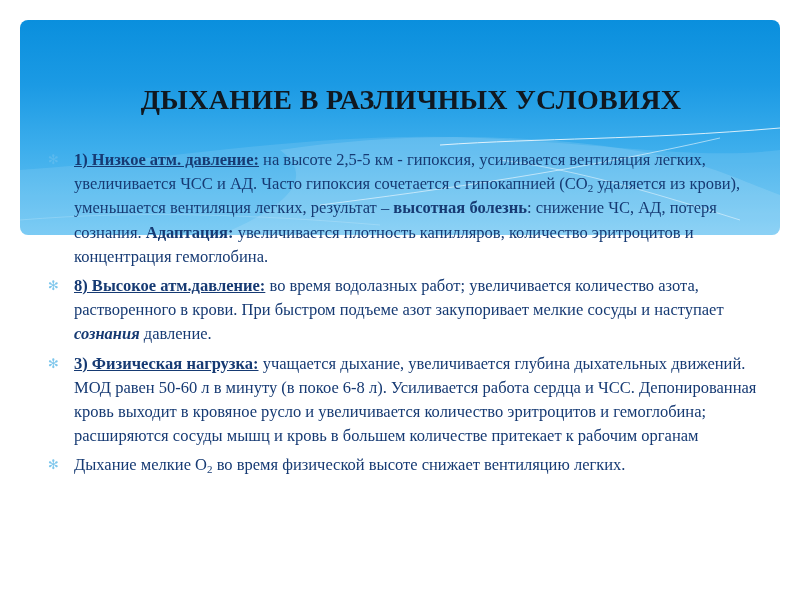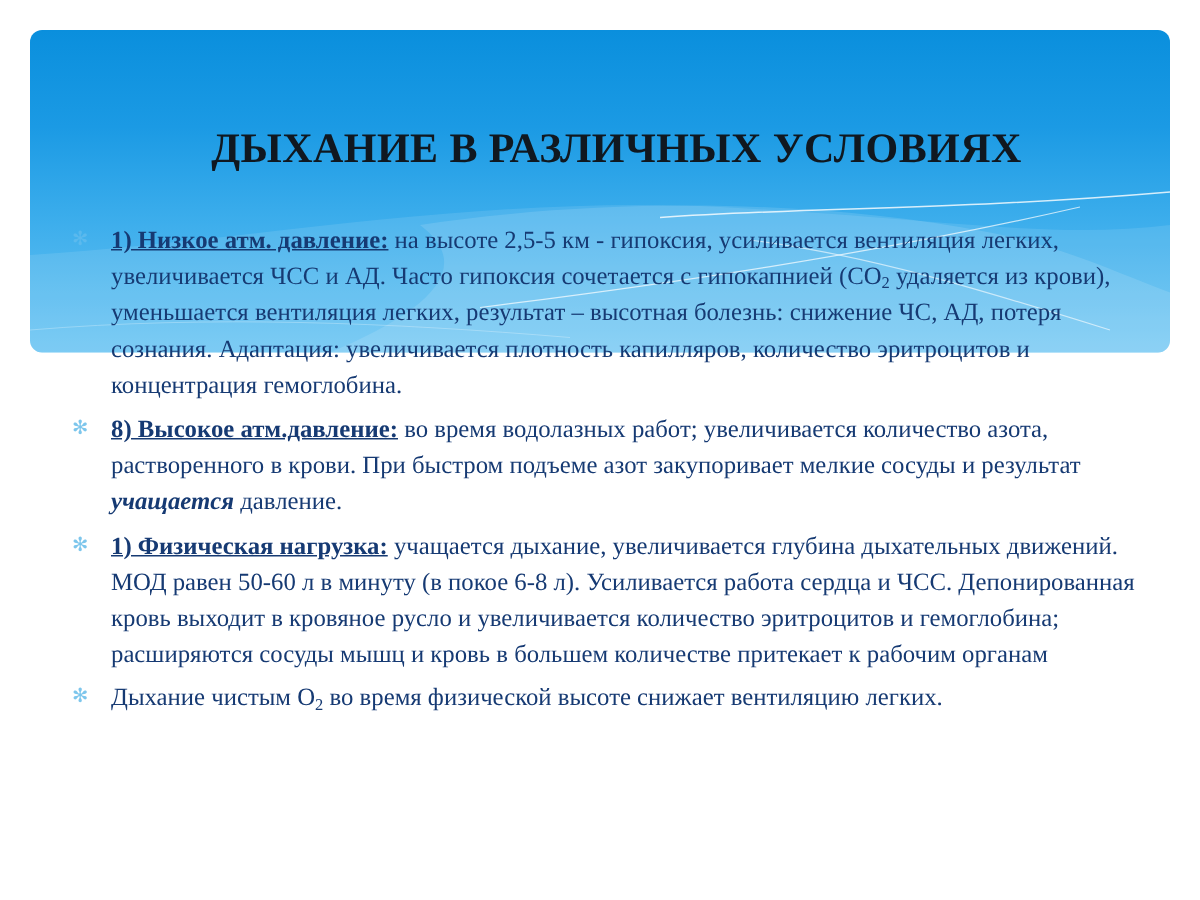--- a/index.html
+++ b/index.html
@@ -67,21 +67,21 @@
       font-size: 13px;
       color: #7dc6ec;
       font-family: "DejaVu Sans", sans-serif;
     }
     .bullet.faded { color: #6cc0ef; opacity: 0.6; }
     .head {
       font-weight: bold;
       text-decoration: underline;
       margin-top: 24px;
     }
-    .b { font-weight: normal; }
+    .b { font-weight: bold; }
     .bi { font-weight: bold; font-style: italic; }
     sub { font-size: 11px; vertical-align: -3px; line-height: 0; }
   </style>
 </head>
 <body>
 
 <div class="slide">
   <div class="banner">
     <svg width="760" height="215" viewBox="0 0 760 215">
       <path d="M0 150 C 150 140, 300 110, 460 118 C 600 125, 680 140, 760 130 L 760 215 L 0 215 Z" fill="#ffffff" opacity="0.10"></path>
@@ -97,27 +97,27 @@
 
   <div class="content">
 
     <div class="item">
       <span class="bullet faded">✻</span>
       <span class="head">1) Низкое атм. давление:</span><span> на высоте 2,5-5 км - гипоксия, усиливается вентиляция легких, увеличивается ЧСС и АД. Часто гипоксия сочетается с гипокапнией (СО</span><sub>2</sub><span>  удаляется из крови), уменьшается вентиляция легких, результат – </span><span class="b">высотная болезнь</span><span>: снижение ЧС, АД, потеря сознания. </span><span class="b">Адаптация:</span><span> увеличивается плотность капилляров, количество эритроцитов и концентрация гемоглобина.</span>
     </div>
 
     <div class="item">
       <span class="bullet">✻</span>
-      <span class="head">8) Высокое атм.давление:</span><span> во время водолазных работ; увеличивается количество азота, растворенного в крови. При быстром подъеме азот закупоривает мелкие сосуды и результат </span><span class="bi">учащается</span><span> давление.</span>
+      <span class="head">8) Высокое атм.давление:</span><span> во время водолазных работ; увеличивается количество азота, растворенного в крови. При быстром подъеме азот закупоривает мелкие сосуды и наступает </span><span class="bi">сознания</span><span> давление.</span>
     </div>
 
     <div class="item">
       <span class="bullet">✻</span>
-      <span class="head">1) Физическая нагрузка:</span><span> учащается дыхание, увеличивается глубина дыхательных движений. МОД равен 50-60 л в минуту (в покое 6-8 л). Усиливается работа сердца и ЧСС. Депонированная кровь выходит в кровяное русло и увеличивается количество эритроцитов и гемоглобина; расширяются сосуды мышц и кровь в большем количестве притекает к рабочим органам</span>
+      <span class="head">3) Физическая нагрузка:</span><span> учащается дыхание, увеличивается глубина дыхательных движений. МОД равен 50-60 л в минуту (в покое 6-8 л). Усиливается работа сердца и ЧСС. Депонированная кровь выходит в кровяное русло и увеличивается количество эритроцитов и гемоглобина; расширяются сосуды мышц и кровь в большем количестве притекает к рабочим органам</span>
     </div>
 
     <div class="item">
       <span class="bullet">✻</span>
-      <span>Дыхание чистым О</span><sub>2</sub><span> во время физической высоте снижает вентиляцию легких.</span>
+      <span>Дыхание мелкие О</span><sub>2</sub><span> во время физической высоте снижает вентиляцию легких.</span>
     </div>
 
   </div>
 </div>
 
 </body></html>

